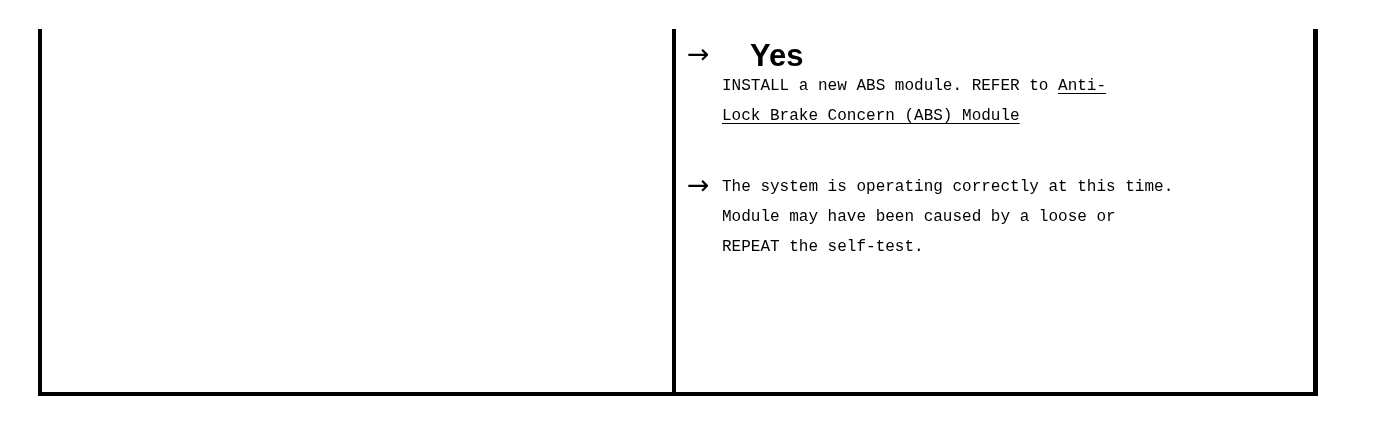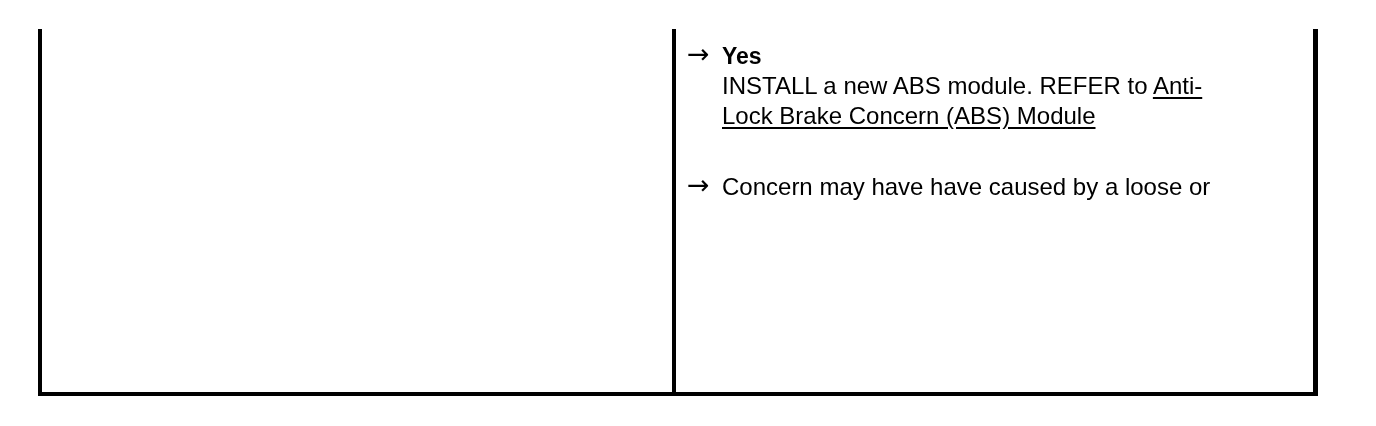--- a/index.html
+++ b/index.html
@@ -67,30 +67,32 @@
     top: 1px;
     width: 34px;
     height: 24px;
     line-height: 24px;
     font-size: 27px;
     font-family: "DejaVu Sans", sans-serif;
     color: #000000;
   }
 
   .branch-label {
-    font-size: 23px;
+    font-size: 31px;
     font-weight: bold;
     line-height: 30px;
     letter-spacing: 0px;
+    margin-left: 28px;
   }
 
   .branch-body {
-    font-size: 24px;
+    font-size: 16px;
     font-weight: normal;
     line-height: 30px;
+    font-family: Liberation Mono, monospace;
   }
 
   .branch-body .line {
     white-space: nowrap;
   }
 
   .doc-link {
     text-decoration: underline;
     text-underline-offset: 3px;
     color: #000000;
@@ -117,20 +119,26 @@
           <div class="line">
             <span class="doc-link">Lock Brake Concern (ABS) Module</span>
           </div>
         </div>
       </div>
 
       <div class="branch branch-no">
         <span class="arrow-icon">→</span>
         <div class="branch-body">
           <div class="line">
-            <span>Concern may have have caused by a loose or</span>
+            <span>The system is operating correctly at this time.</span>
+          </div>
+          <div class="line">
+            <span>Module may have been caused by a loose or</span>
+          </div>
+          <div class="line">
+            <span>REPEAT the self-test.</span>
           </div>
         </div>
       </div>
 
     </div>
   </div>
 </div>
 
 </body></html>

